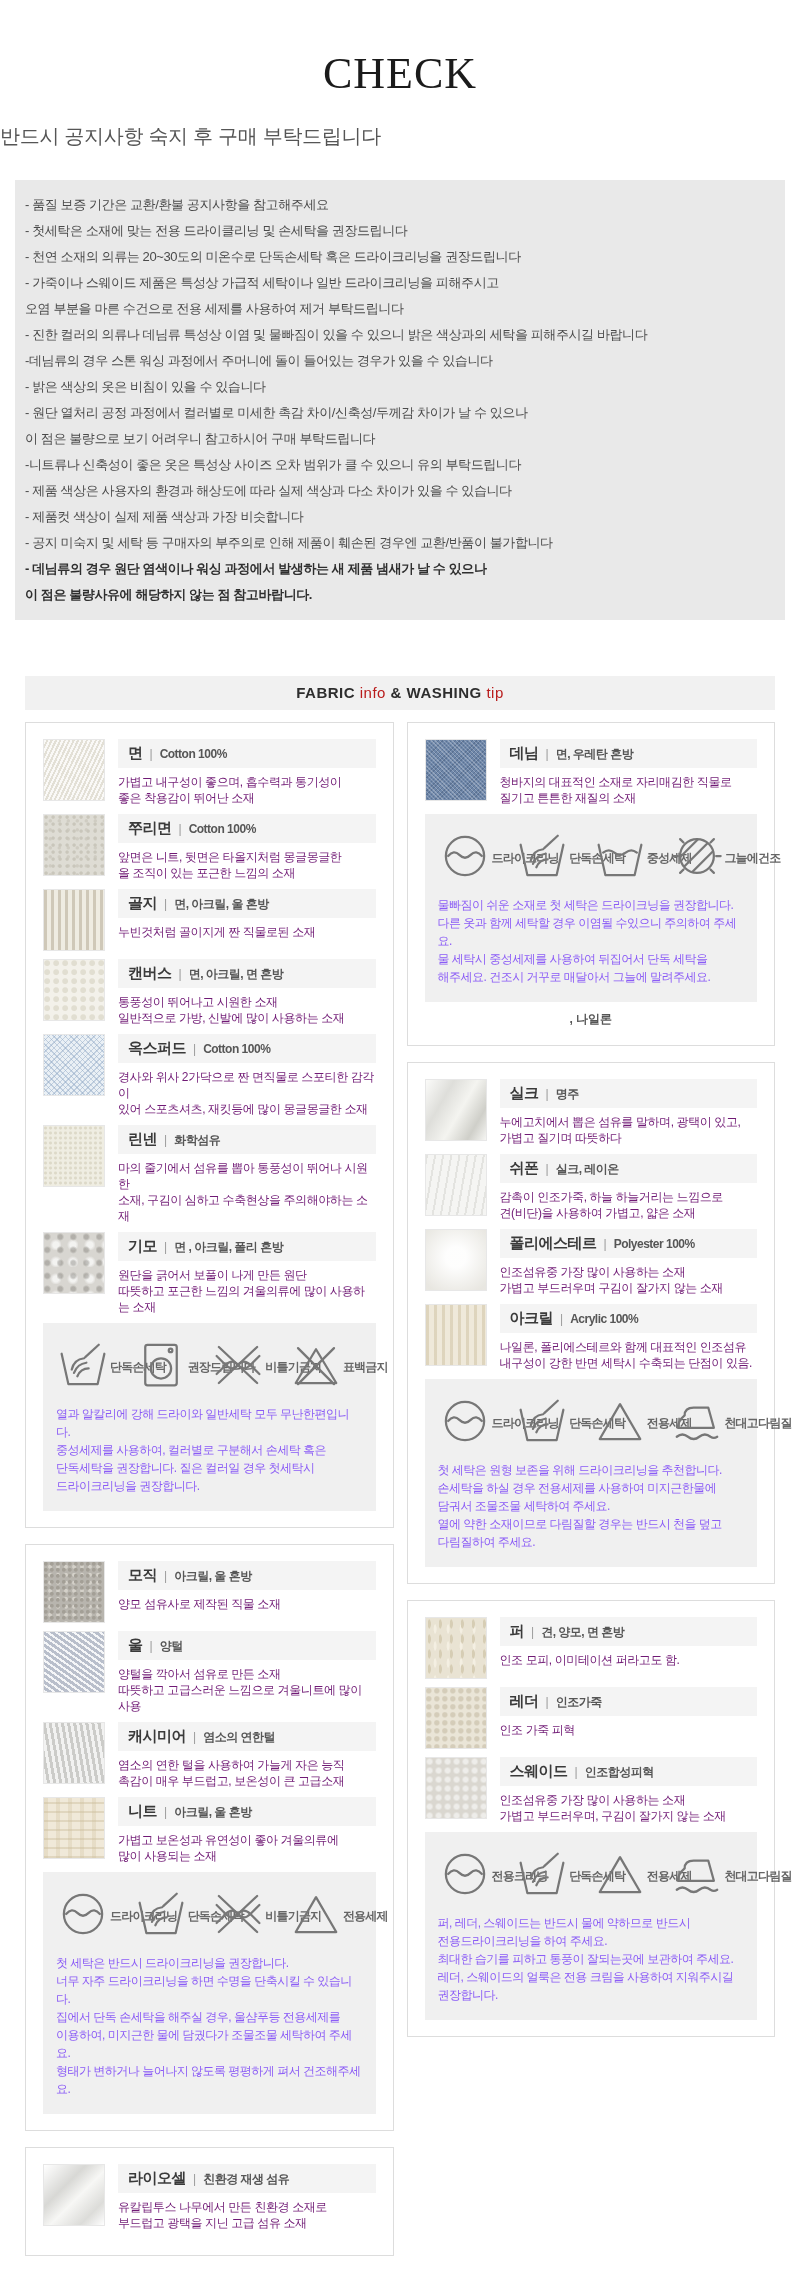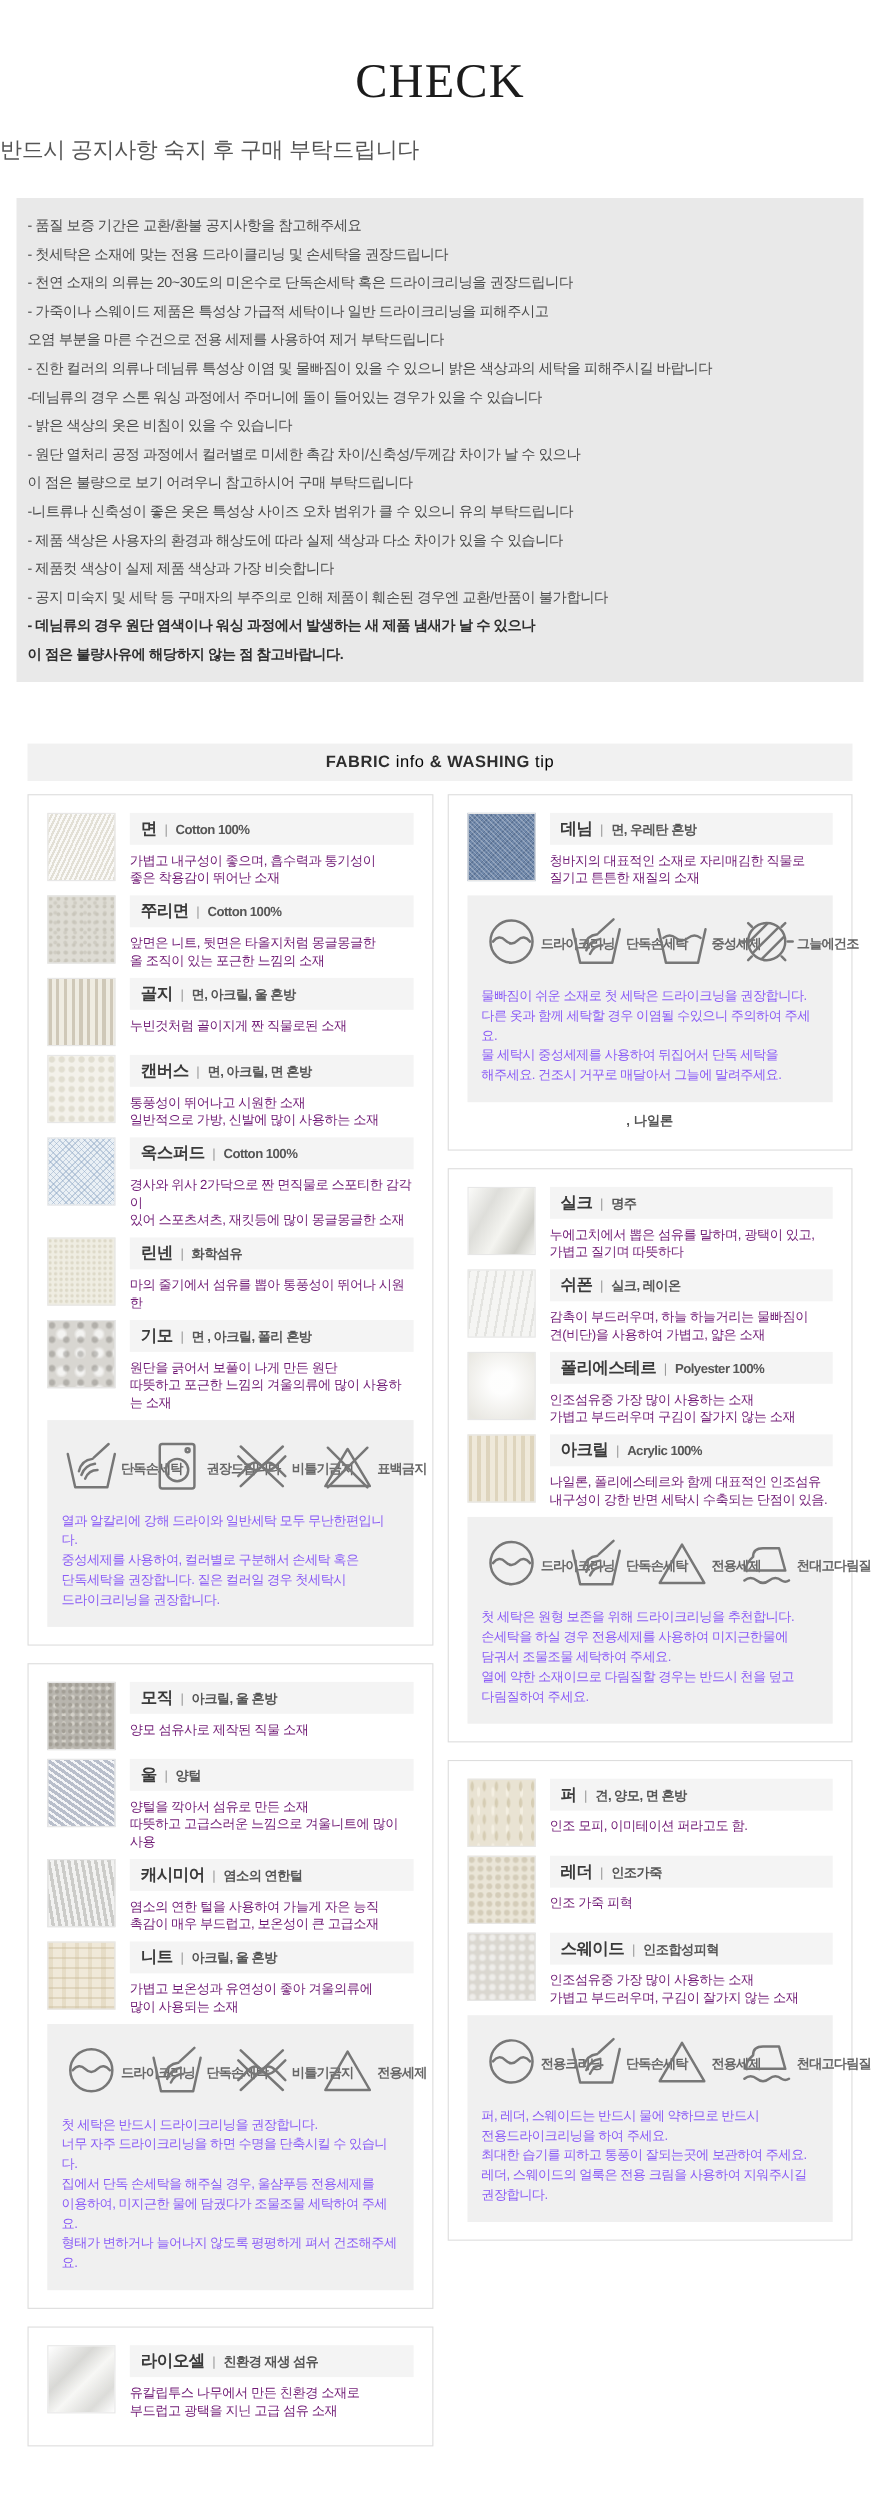--- a/index.html
+++ b/index.html
@@ -10,21 +10,21 @@
          font-family:"Liberation Serif","DejaVu Serif",serif;
          font-size:44px;font-weight:500;color:#1b1b1b;letter-spacing:1px;}
   .subtitle{margin:24px 0 0;text-align:left;font-size:20px;color:#555;letter-spacing:-0.3px;}
 
   .notice{margin:30px 15px 0;background:#e9e9e9;padding:12px 10px;}
   .notice-line{text-align:left;font-size:13px;color:#4a4a4a;line-height:26px;letter-spacing:-0.4px;}
   .notice-line.bold{font-weight:bold;color:#2f2f2f;}
 
   .band{margin:56px 25px 0;background:#f1f1f1;height:34px;line-height:34px;text-align:center;font-size:15px;letter-spacing:0.5px;}
   .band .strong{color:#2e2e2e;font-weight:bold;}
-  .band .light{color:#000000;}
+  .band .light{color:#b91c1c;}
 
   .cols{display:flex;gap:13px;padding:0 25px;margin-top:12px;align-items:flex-start;}
   .col{flex:1;display:flex;flex-direction:column;gap:16px;min-width:0;}
   .fbox{border:1px solid #ddd;background:#fff;padding:16px 17px;}
 
   .fitem{display:flex;margin-bottom:8px;}
   .swatch{width:62px;height:62px;flex:0 0 62px;margin-right:13px;box-sizing:border-box;border:1px solid #e7e7e7;}
   .fright{flex:1;min-width:0;}
   .fhead{background:#f4f4f4;padding:5px 10px;display:flex;align-items:baseline;gap:7px;}
   .fname{font-size:15px;font-weight:bold;color:#3a3a3a;letter-spacing:-0.5px;white-space:nowrap;}
@@ -162,20 +162,21 @@
           <div class="fitem">
             <div class="swatch sw-linen"></div>
             <div class="fright">
               <div class="fhead">
                 <span class="fname">린넨</span>
                 <span class="fsep">|</span>
                 <span class="fspec">화학섬유</span>
               </div>
               <div class="fdesc">
                 <div>마의 줄기에서 섬유를 뽑아 통풍성이 뛰어나 시원한</div>
+                <div>소재, 구김이 심하고 수축현상을 주의해야하는 소재</div>
               </div>
             </div>
           </div>
           <div class="fitem">
             <div class="swatch sw-brushed"></div>
             <div class="fright">
               <div class="fhead">
                 <span class="fname">기모</span>
                 <span class="fsep">|</span>
                 <span class="fspec">면 , 아크릴, 폴리 혼방</span>
@@ -492,21 +493,21 @@
           </div>
           <div class="fitem">
             <div class="swatch sw-chiffon"></div>
             <div class="fright">
               <div class="fhead">
                 <span class="fname">쉬폰</span>
                 <span class="fsep">|</span>
                 <span class="fspec">실크, 레이온</span>
               </div>
               <div class="fdesc">
-                <div>감촉이 부드러우며, 하늘 하늘거리는 물빠짐이</div>
+                <div>감촉이 인조가죽, 하늘 하늘거리는 느낌으로</div>
                 <div>견(비단)을 사용하여 가볍고, 얇은 소재</div>
               </div>
             </div>
           </div>
           <div class="fitem">
             <div class="swatch sw-poly"></div>
             <div class="fright">
               <div class="fhead">
                 <span class="fname">폴리에스테르</span>
                 <span class="fsep">|</span>

